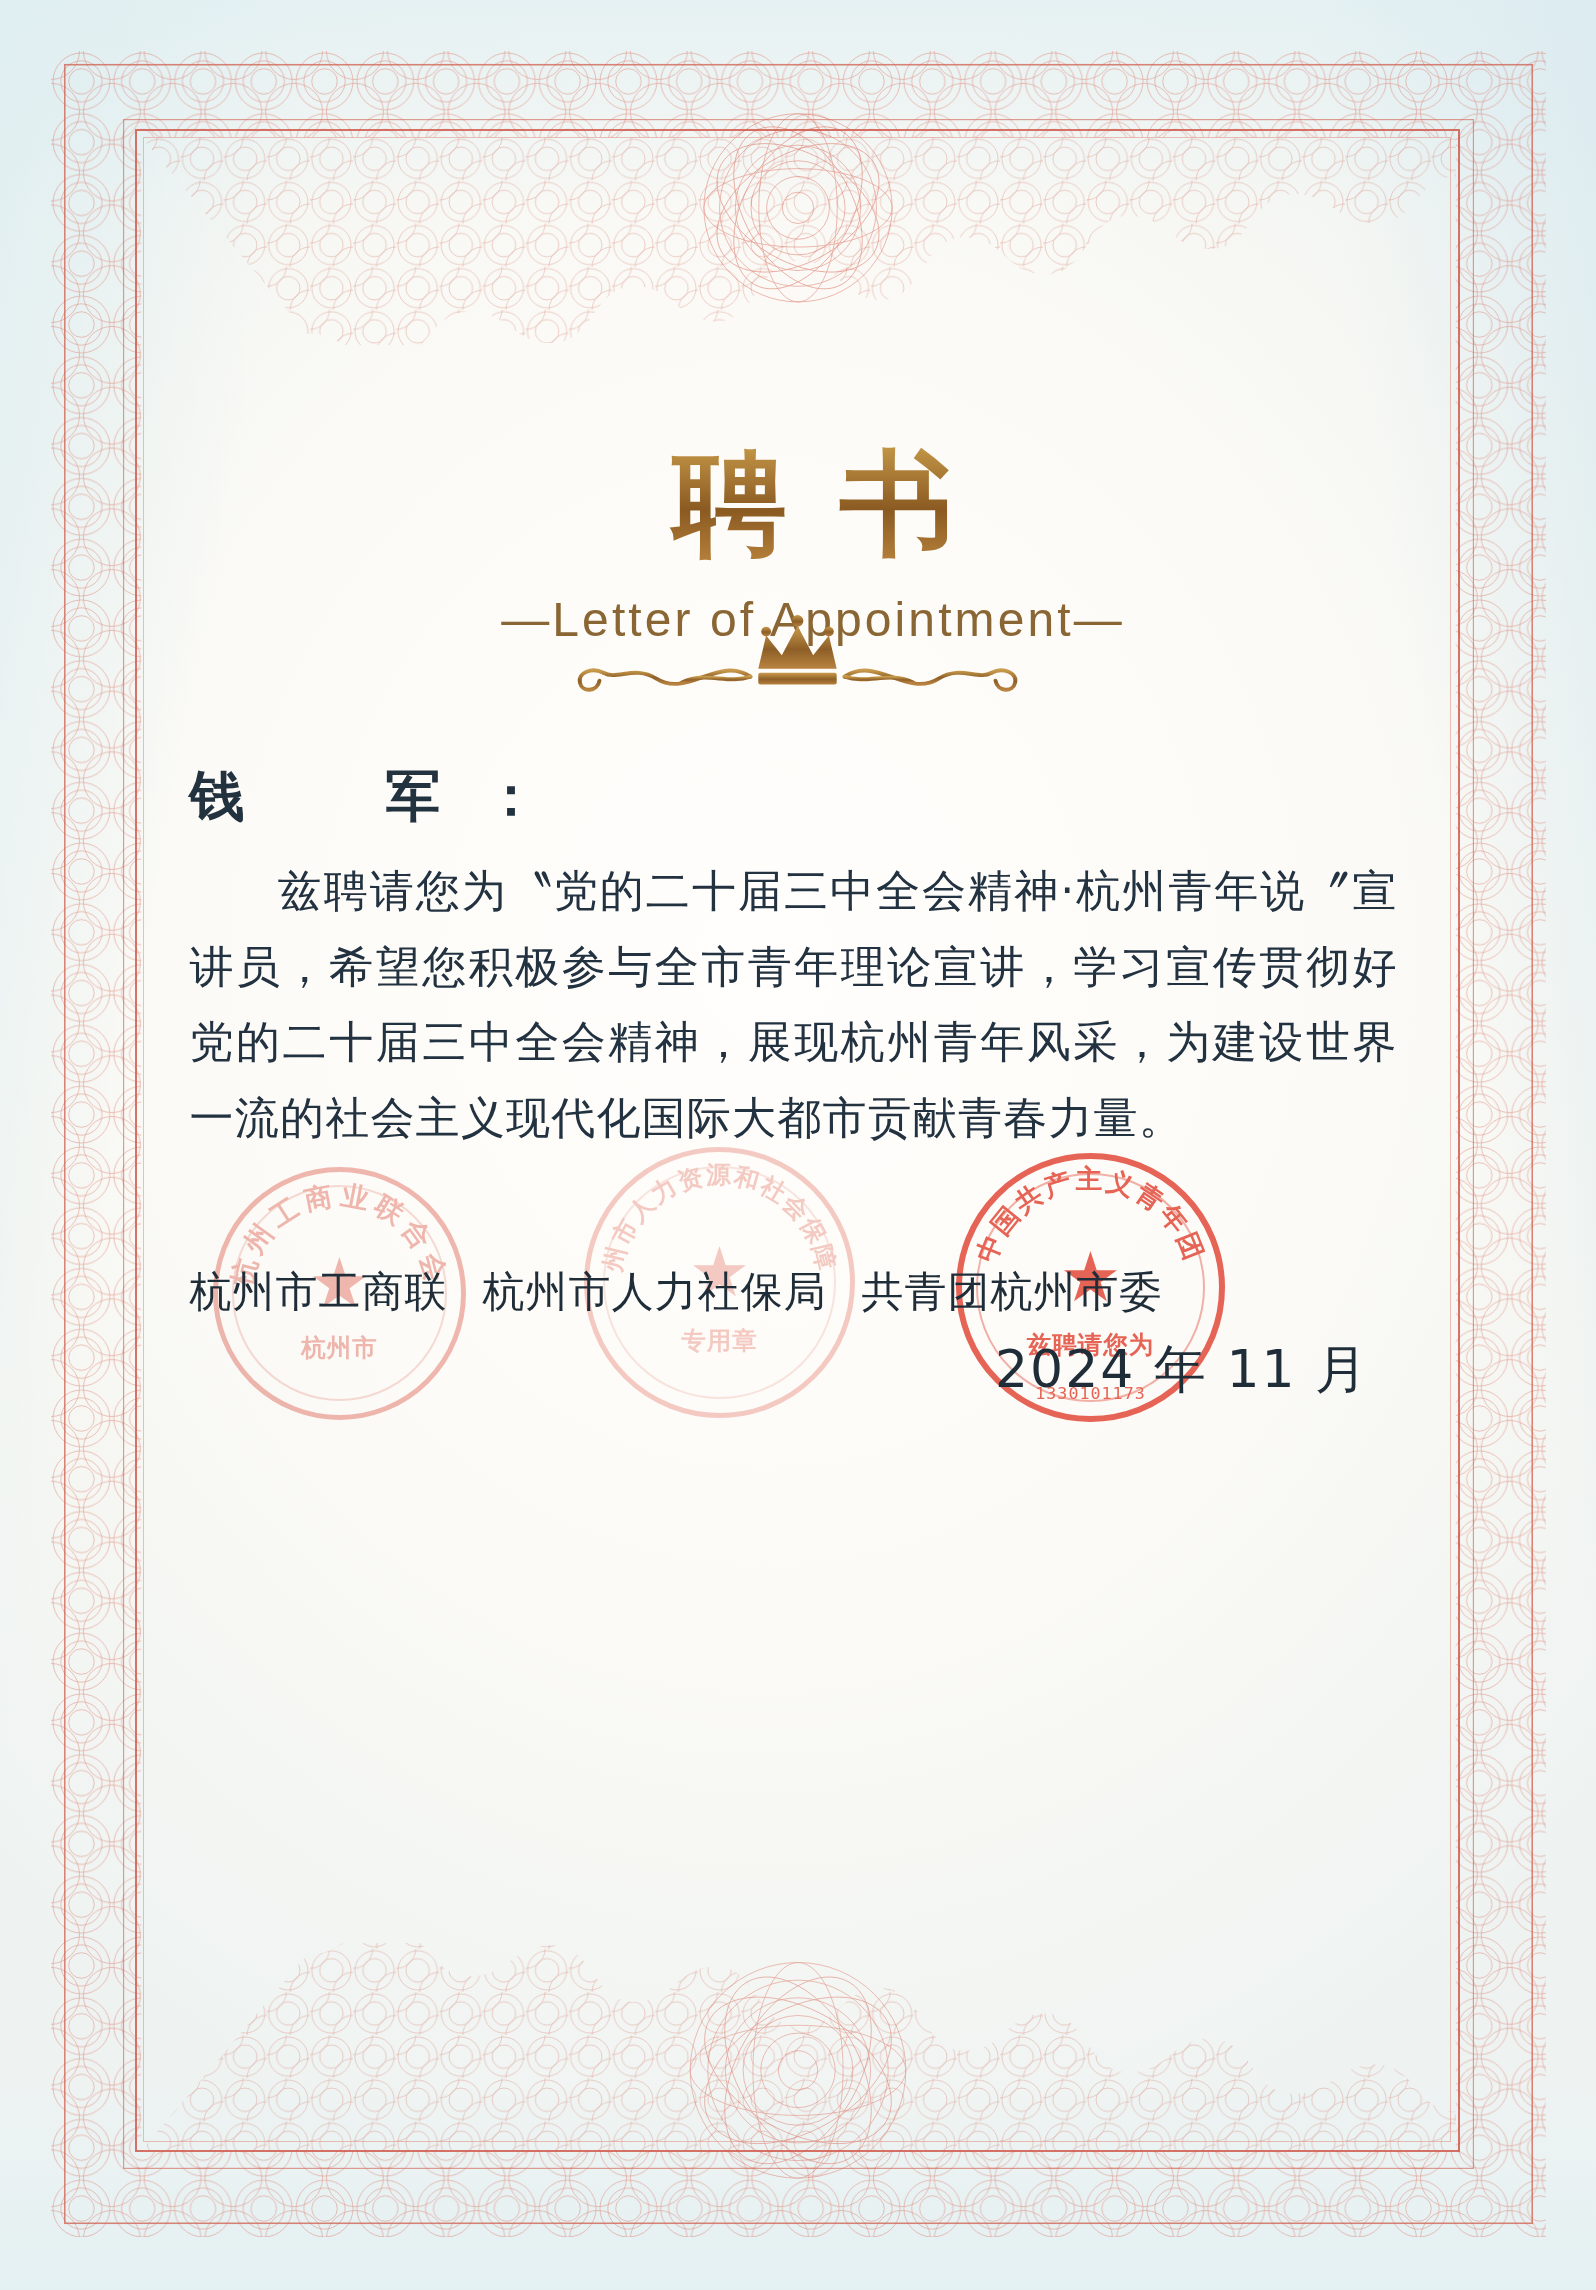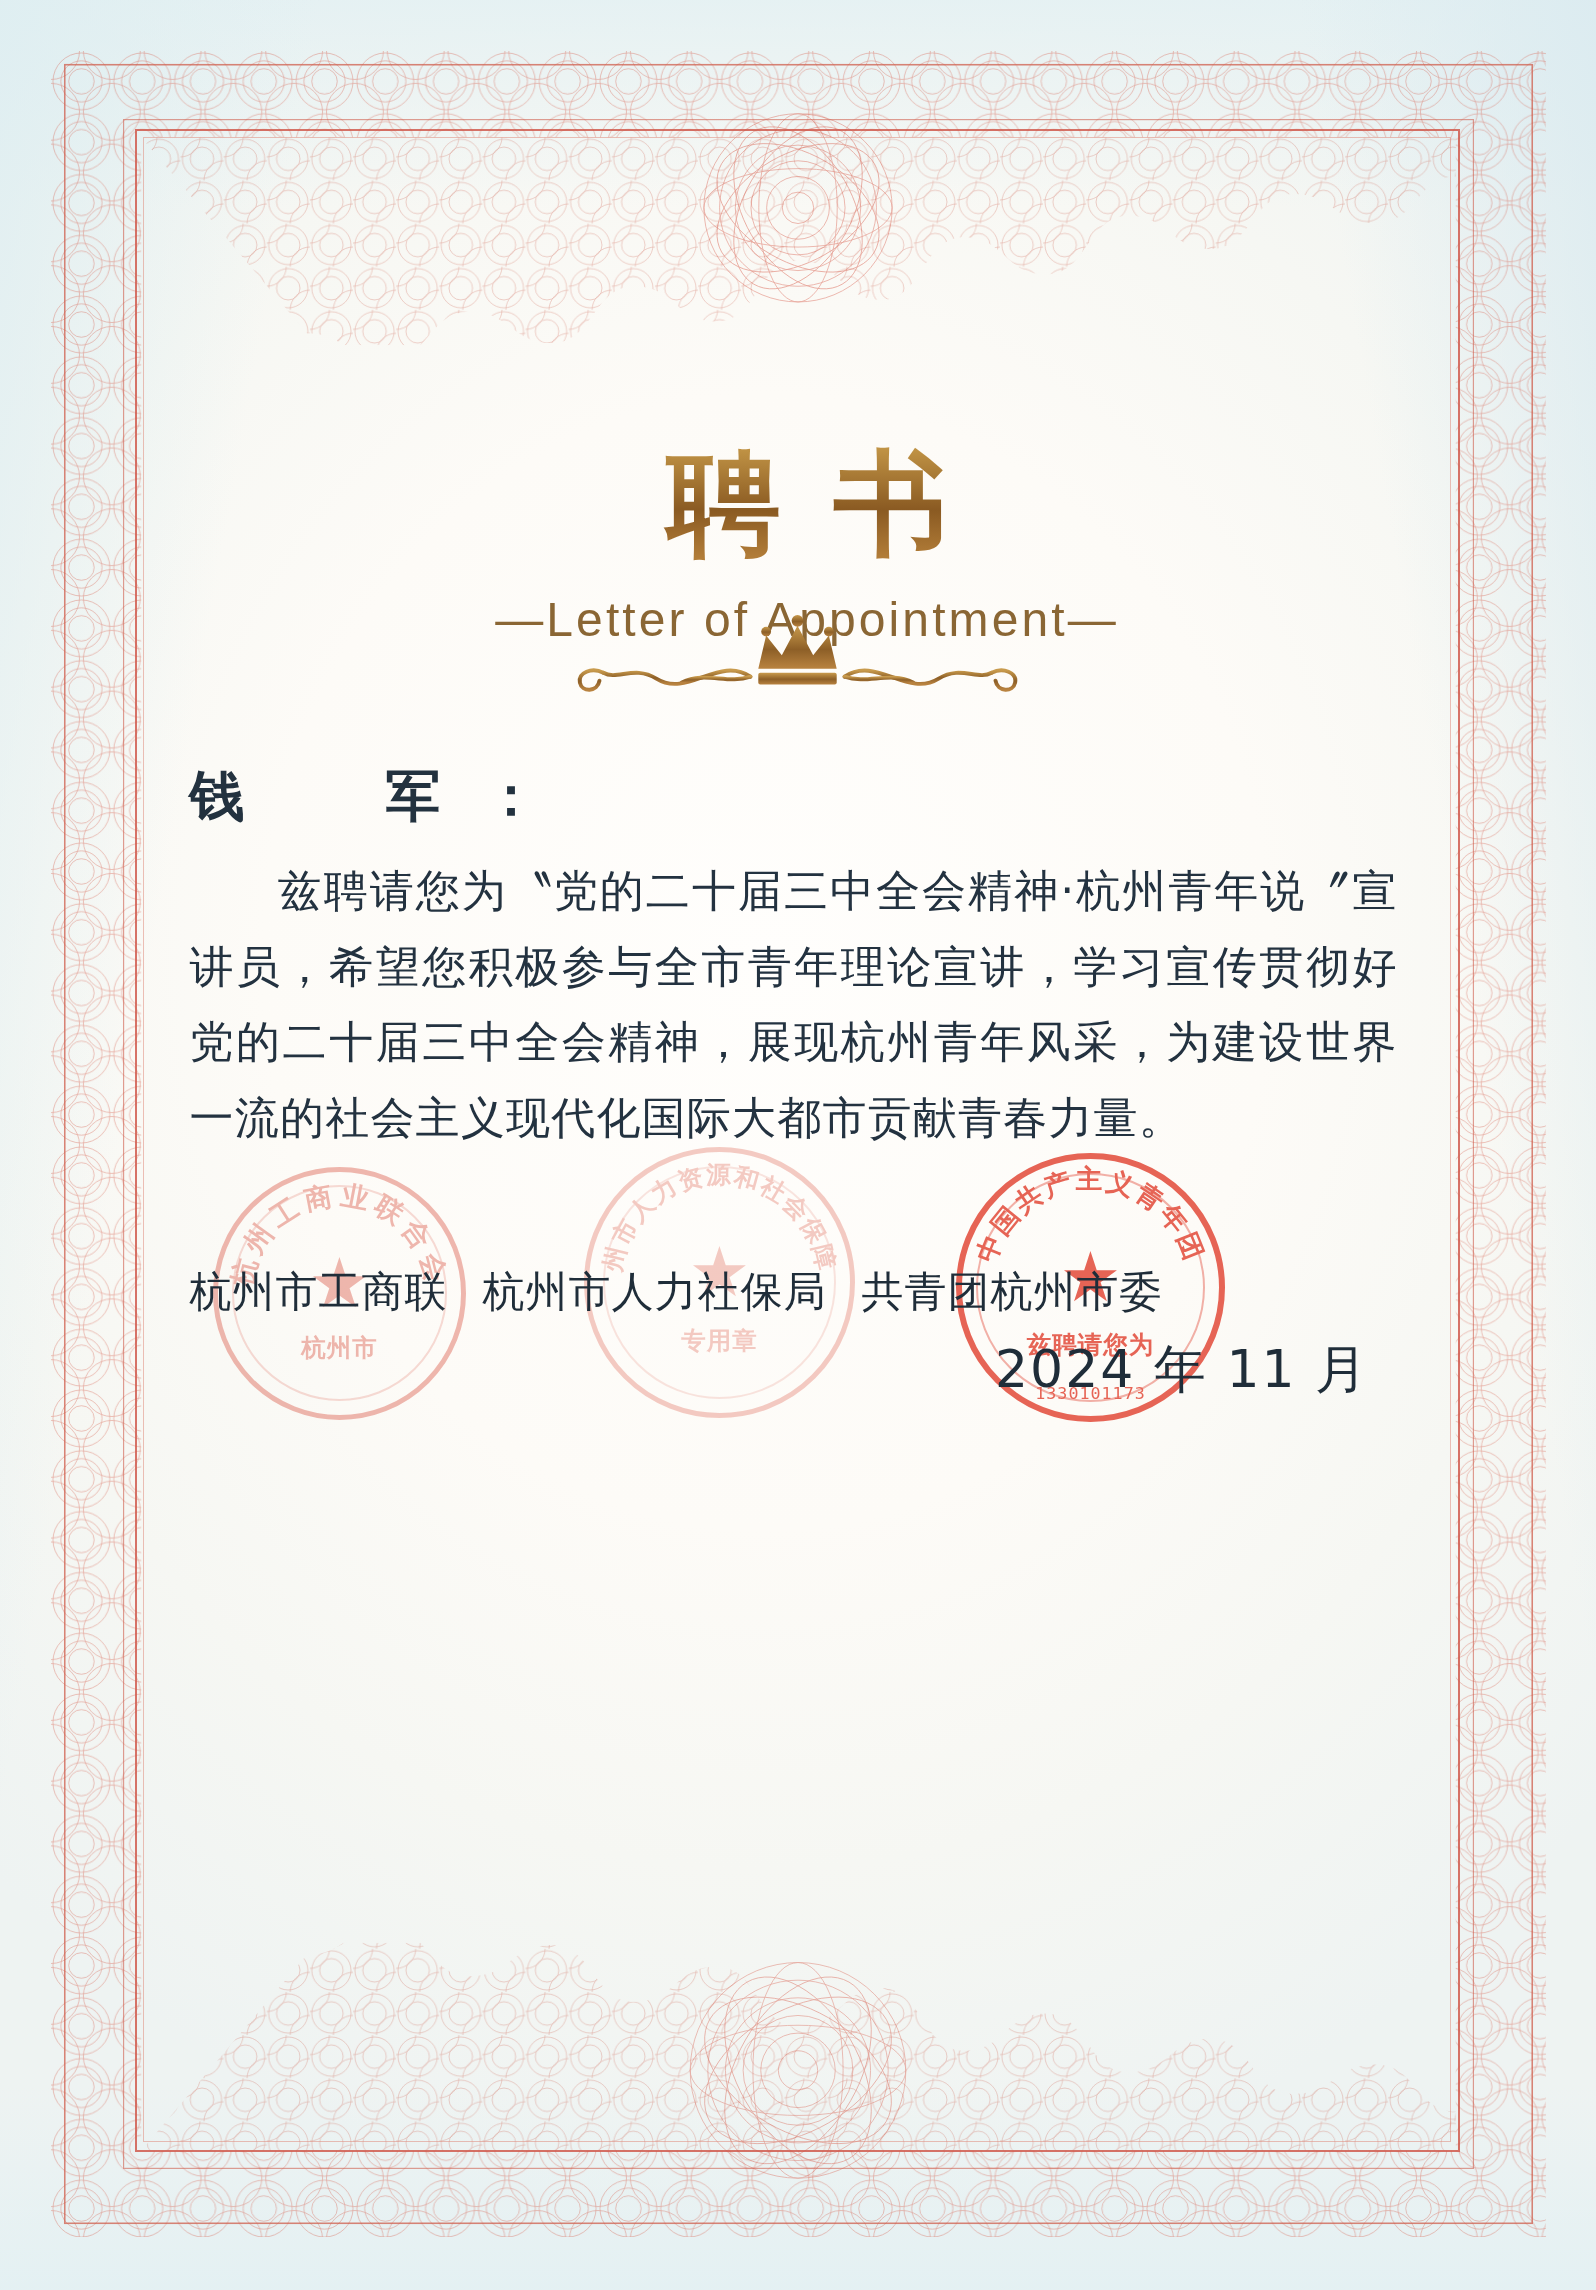--- a/index.html
+++ b/index.html
@@ -71,21 +71,21 @@
     position: absolute;
     left: 172px;
     top: 147px;
     width: 1250px;
     height: 1980px;
   }
 
   
   .title-block {
     position: absolute;
-    left: 10px;
+    left: 16px;
     top: 294px;
     width: 1250px;
     text-align: center;
   }
   .title-cn {
     font-family: "DejaVu Serif", "Liberation Serif", serif;
     font-size: 114px;
     letter-spacing: 53px;
     text-indent: 53px;
     font-weight: 700;

